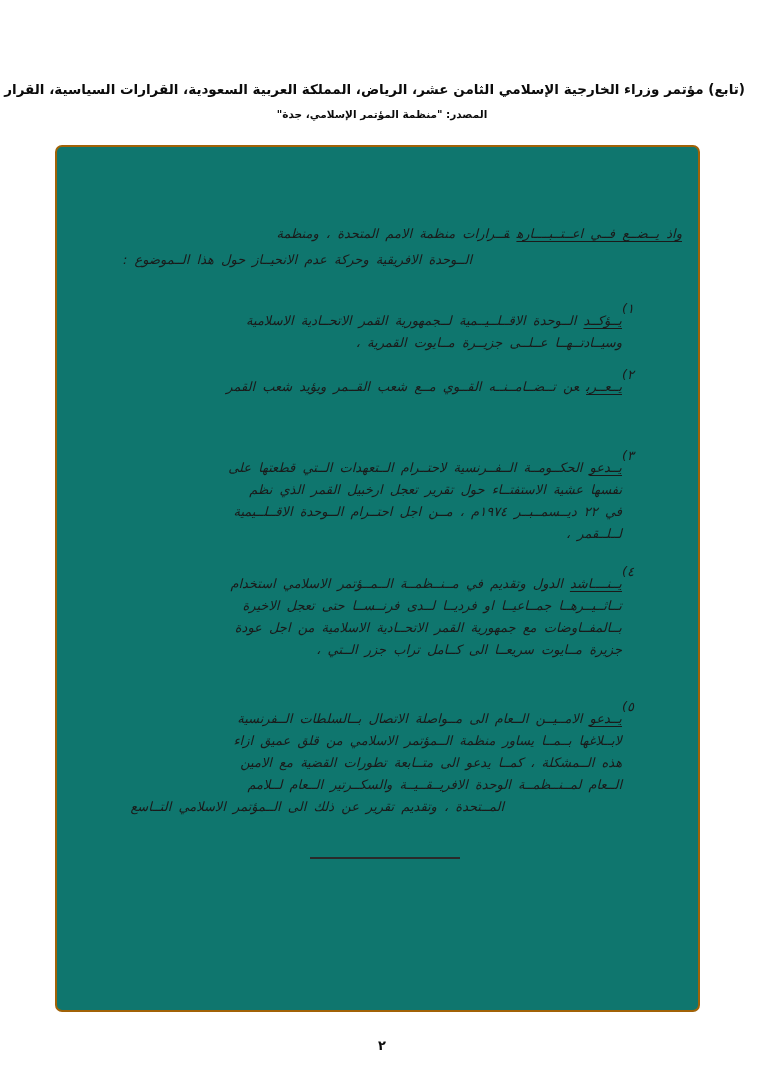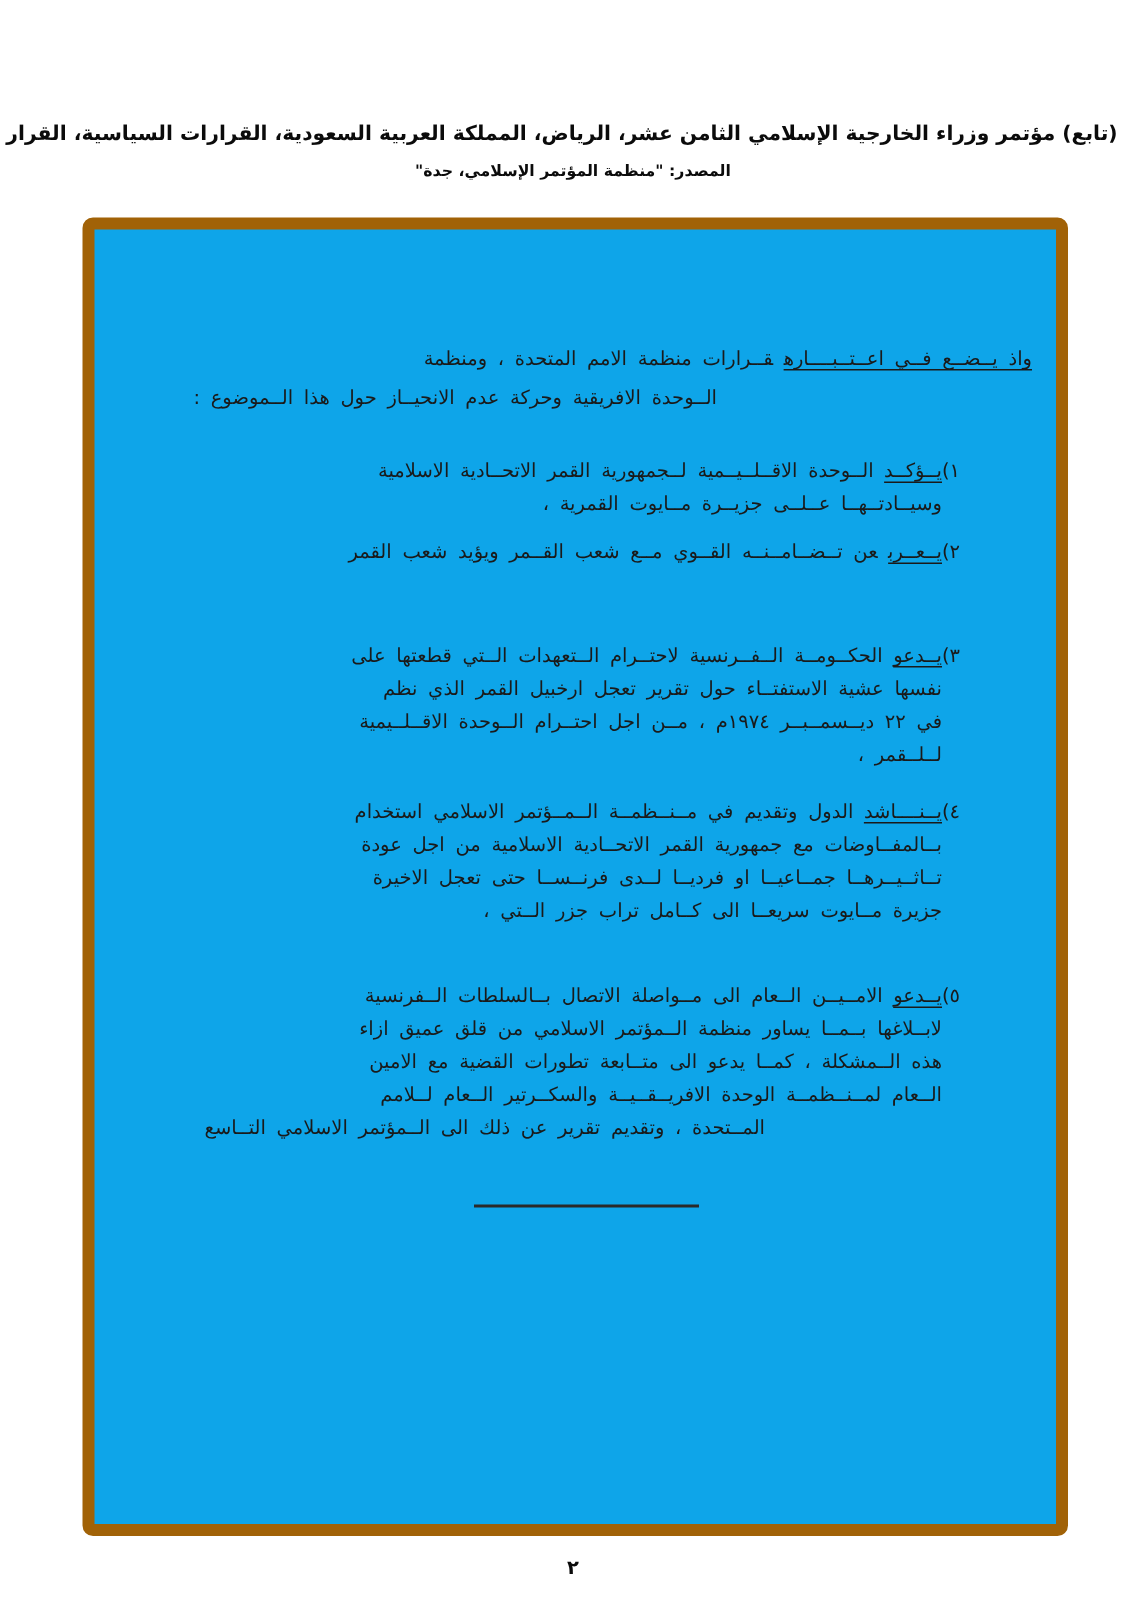--- a/index.html
+++ b/index.html
@@ -16,22 +16,23 @@
   }
   .header-line2{
     position:absolute;top:106px;left:0;right:0;
     direction:rtl;text-align:center;
     font-weight:bold;font-size:10.5px;line-height:16px;color:#0b0b0b;
   }
   
   .doc-frame{
     position:absolute;left:55px;top:145px;
     width:641px;height:863px;
-    border:8px solid #a16207;border-radius:7px;
-    background:#0ea5e9;
+    border:2px solid #a16207;border-radius:7px;
+    background:#0f766e;
+    font-style:italic;
   }
   .doc-content{
     direction:rtl;position:relative;height:100%;
     font-size:13px;color:#1a1a1a;word-spacing:3px;
   }
   .intro{
     margin:74px 16px 0 0;
     line-height:26px;text-align:right;
   }
   .intro .line2{margin-right:210px;}
@@ -43,21 +44,21 @@
   .item{display:flex;line-height:22px;}
   .item:nth-child(1){margin-top:25px;}
   .item:nth-child(2){margin-top:10px;}
   .item:nth-child(3){margin-top:47px;}
   .item:nth-child(4){margin-top:16px;}
   .item:nth-child(5){margin-top:35px;}
   .item-marker{
     flex:none;width:58px;margin-right:-77px;
     text-align:left;direction:rtl;
   }
-  .item-body{flex:1;text-align:right;}
+  .item-body{flex:1;text-align:right;margin-top:12px;}
   .item:nth-child(5) .cont-lines .line:last-child{margin-right:118px;}
   .divider{
     width:150px;height:2px;background:#2a2a2a;
     margin:39px 238px 0 auto;
   }
   
   .page-number{
     position:absolute;top:1038px;left:0;right:0;
     text-align:center;font-weight:bold;font-size:13px;color:#0b0b0b;
   }
@@ -104,22 +105,22 @@
               <div class="line">لــلــقمر ،</div>
             </div>
     </div>
   </div>
 
   <div class="item">
     <div class="item-marker">٤)</div>
     <div class="item-body">
       <div class="line first"><span class="lead">يــنــــاشد</span><span>الدول وتقديم في مــنــظمــة الــمــؤتمر الاسلامي استخدام</span></div>
       <div class="cont-lines">
+              <div class="line">تــاثــيــرهــا جمــاعيــا او فرديــا لــدى فرنــســا حتى تعجل الاخيرة</div>
               <div class="line">بــالمفــاوضات مع جمهورية القمر الاتحــادية الاسلامية من اجل عودة</div>
-              <div class="line">تــاثــيــرهــا جمــاعيــا او فرديــا لــدى فرنــســا حتى تعجل الاخيرة</div>
               <div class="line">جزيرة مــايوت سريعــا الى كــامل تراب جزر الــتي ،</div>
             </div>
     </div>
   </div>
 
   <div class="item">
     <div class="item-marker">٥)</div>
     <div class="item-body">
       <div class="line first"><span class="lead">يــدعو</span><span>الامــيــن الــعام الى مــواصلة الاتصال بــالسلطات الــفرنسية</span></div>
       <div class="cont-lines">

